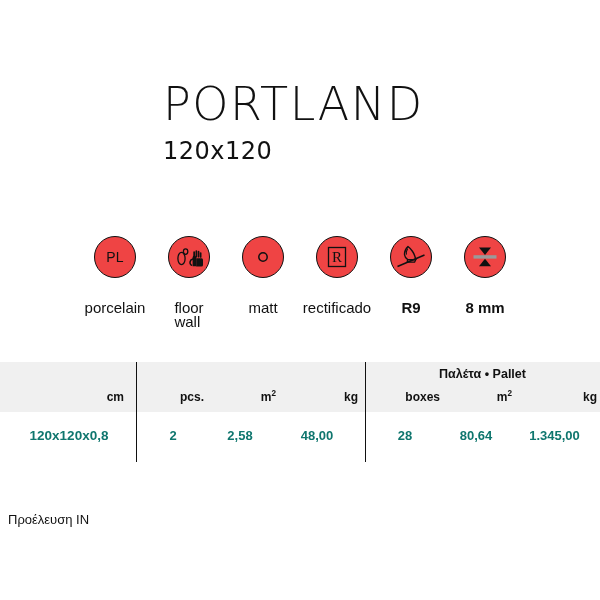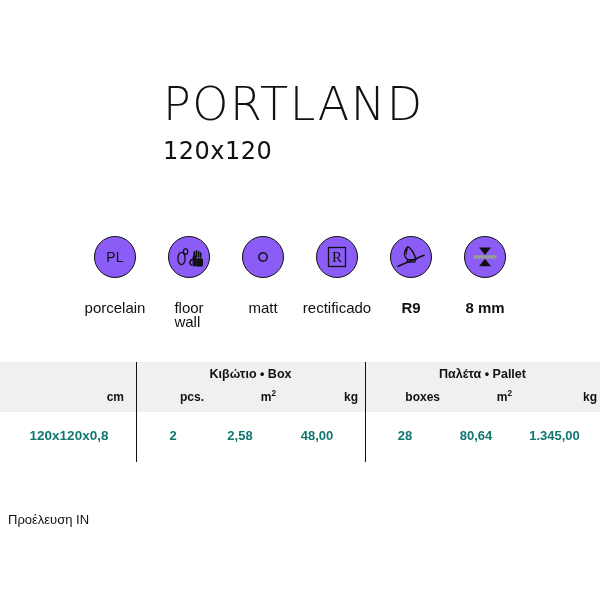--- a/index.html
+++ b/index.html
@@ -62,21 +62,21 @@
   }
   .icon-circle {
     width: 42px;
     height: 42px;
     border: 1.6px solid #111111;
     border-radius: 50%;
     display: flex;
     align-items: center;
     justify-content: center;
     box-sizing: border-box;
-    background: #8b5cf6;
+    background: #ef4444;
   }
   .icon-circle svg { display: block; }
   .icon-pl-text {
     font-family: "Liberation Sans", sans-serif;
     font-size: 14px;
     letter-spacing: 0.3px;
     color: #111111;
   }
   .icon-label {
     margin-top: 23px;
@@ -253,21 +253,20 @@
   </div>
 
 </div>
 
 <div class="spec-table">
 
   <div class="table-head">
     <div class="divider d1"></div>
     <div class="divider d2"></div>
 
-    <div class="group-title group-box">Κιβώτιο • Box</div>
     <div class="group-title group-pallet">Παλέτα • Pallet</div>
 
     <div class="col-head c-cm">cm</div>
     <div class="col-head c-pcs">pcs.</div>
     <div class="col-head c-bm2"><span>m</span><sup>2</sup></div>
     <div class="col-head c-bkg">kg</div>
     <div class="col-head c-boxes">boxes</div>
     <div class="col-head c-pm2"><span>m</span><sup>2</sup></div>
     <div class="col-head c-pkg">kg</div>
   </div>

